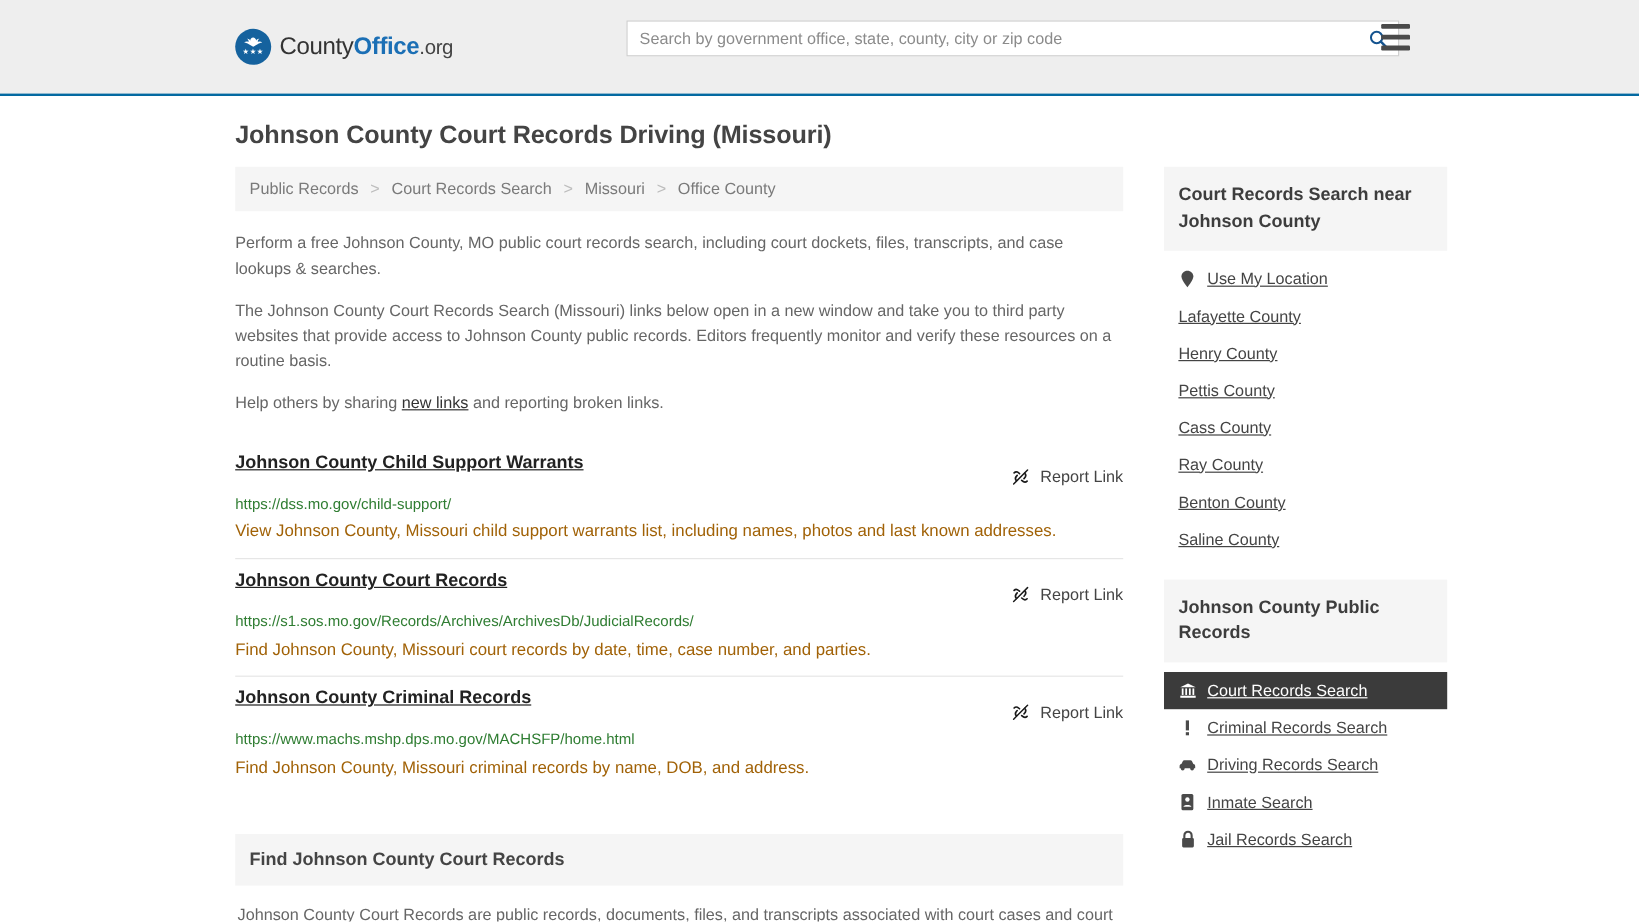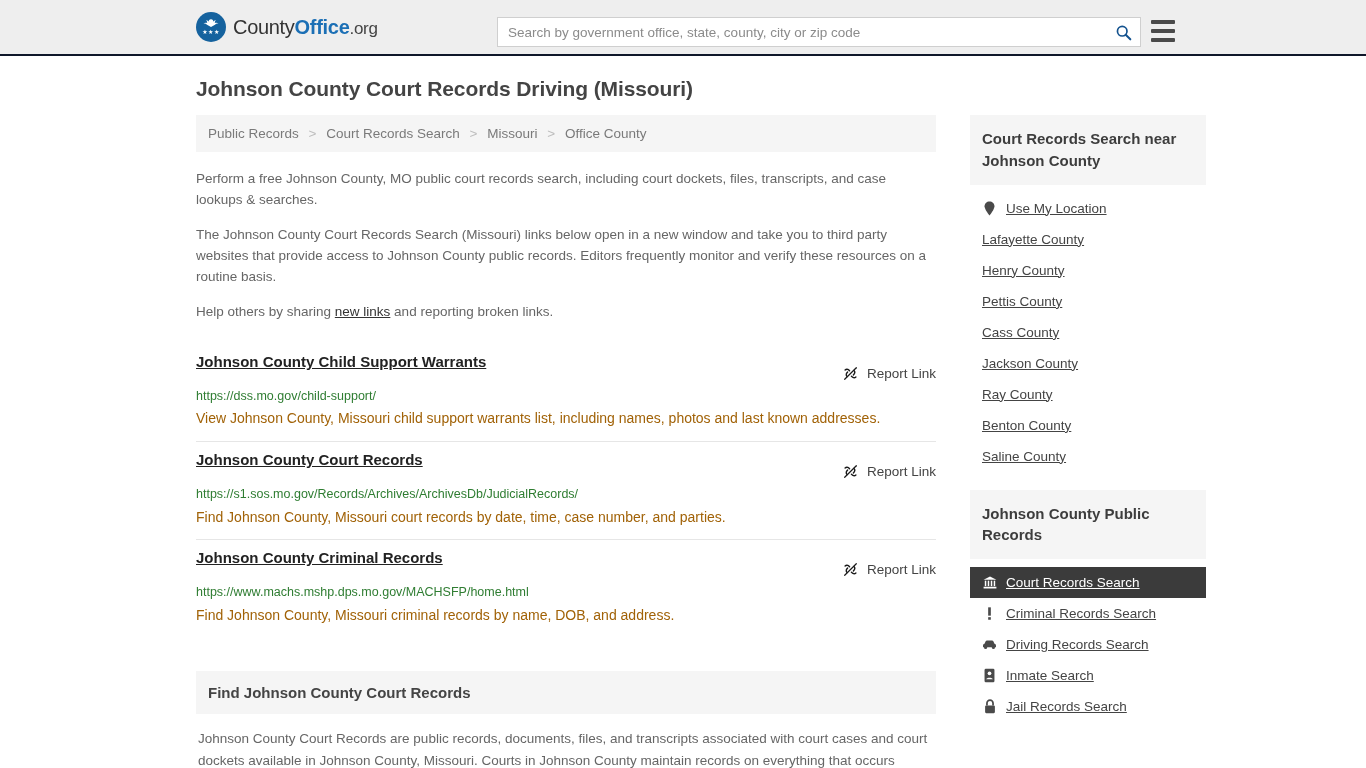--- a/index.html
+++ b/index.html
@@ -7,23 +7,23 @@
     margin: 0; padding: 0;
     width: 1366px; height: 768px;
     overflow: hidden;
     background: #ffffff;
     font-family: "Liberation Sans", sans-serif;
     color: #555555;
   }
 
   
   .site-header {
-    height: 56px;
+    height: 80px;
     background: #eeeeee;
-    border-bottom: 2px solid #0f172a;
+    border-bottom: 2px solid #0369a1;
     display: flex;
     align-items: center;
     position: relative;
   }
   .logo-wrap {
     display: flex;
     align-items: center;
     margin-left: 196px;
     gap: 7px;
     cursor: pointer;
@@ -49,21 +49,21 @@
     font-size: 20px;
     letter-spacing: -0.3px;
     white-space: nowrap;
   }
   .logo-text .w1 { color: #333333; }
   .logo-text .w2 { color: #1b6fb5; font-weight: bold; }
   .logo-text .w3 { color: #444444; font-size: 17px; }
 
   .search-wrap {
     position: absolute;
-    left: 497px;
+    left: 522px;
     top: 17px;
     width: 644px;
     height: 30px;
     display: flex;
     align-items: flex-start;
     background: #ffffff;
     border: 1px solid #cfcfcf;
   }
   .search-input {
     flex: 1;
@@ -368,23 +368,20 @@
           <li>
             <span class="s-label">Henry County</span>
           </li>
           <li>
             <span class="s-label">Pettis County</span>
           </li>
           <li>
             <span class="s-label">Cass County</span>
           </li>
           <li>
-            <span class="s-label">Jackson County</span>
-          </li>
-          <li>
             <span class="s-label">Ray County</span>
           </li>
           <li>
             <span class="s-label">Benton County</span>
           </li>
           <li>
             <span class="s-label">Saline County</span>
           </li>
         </ul>
       </div>

